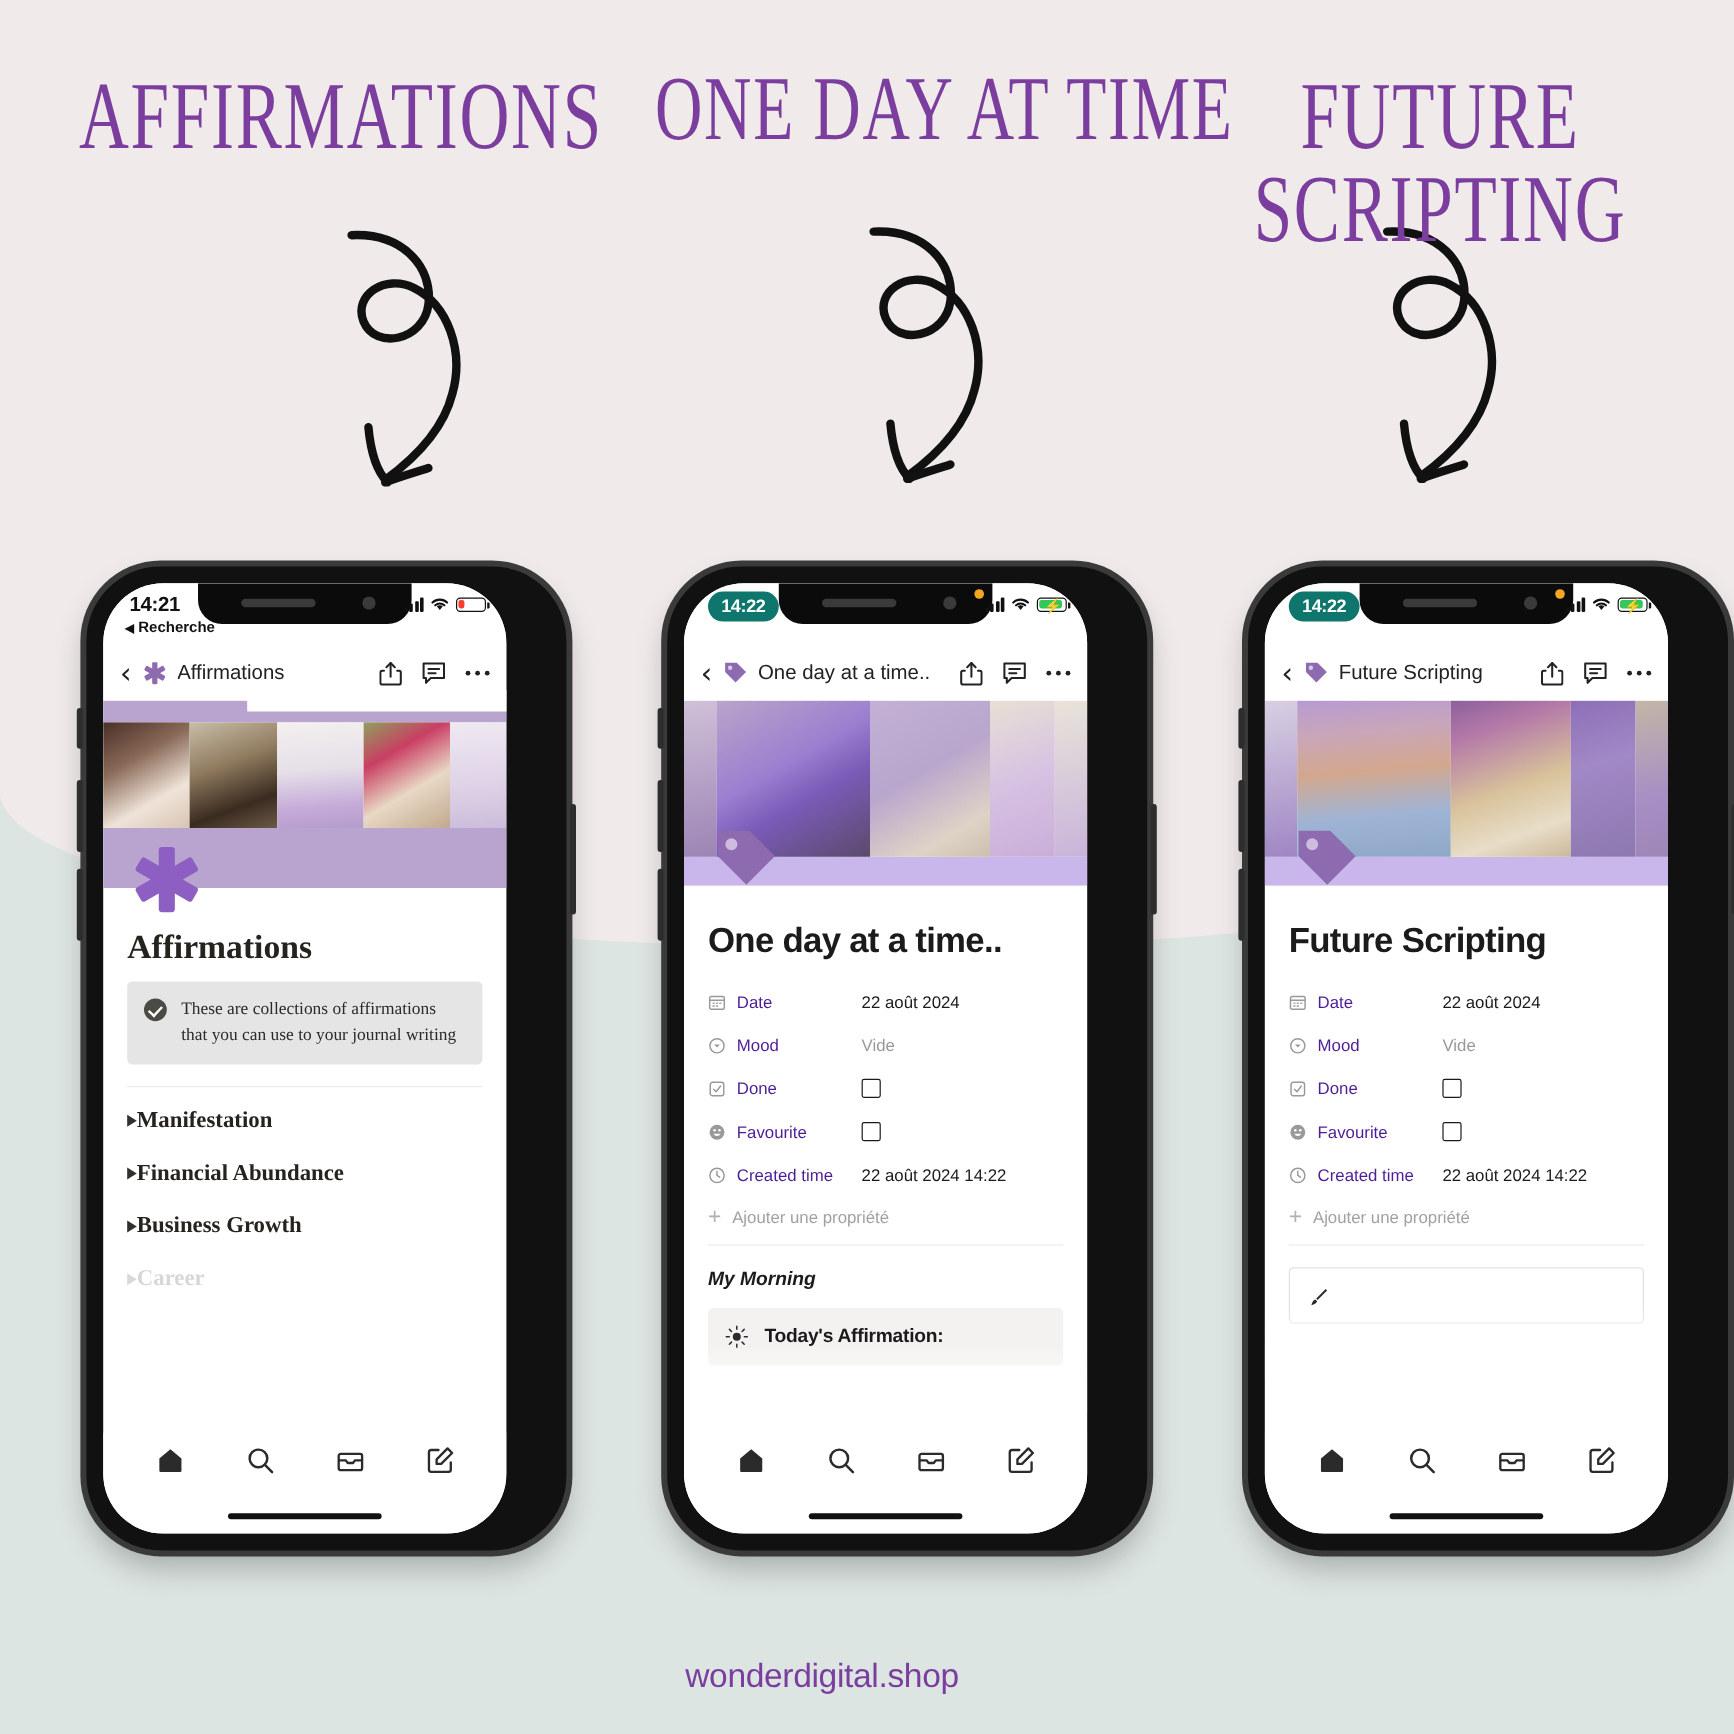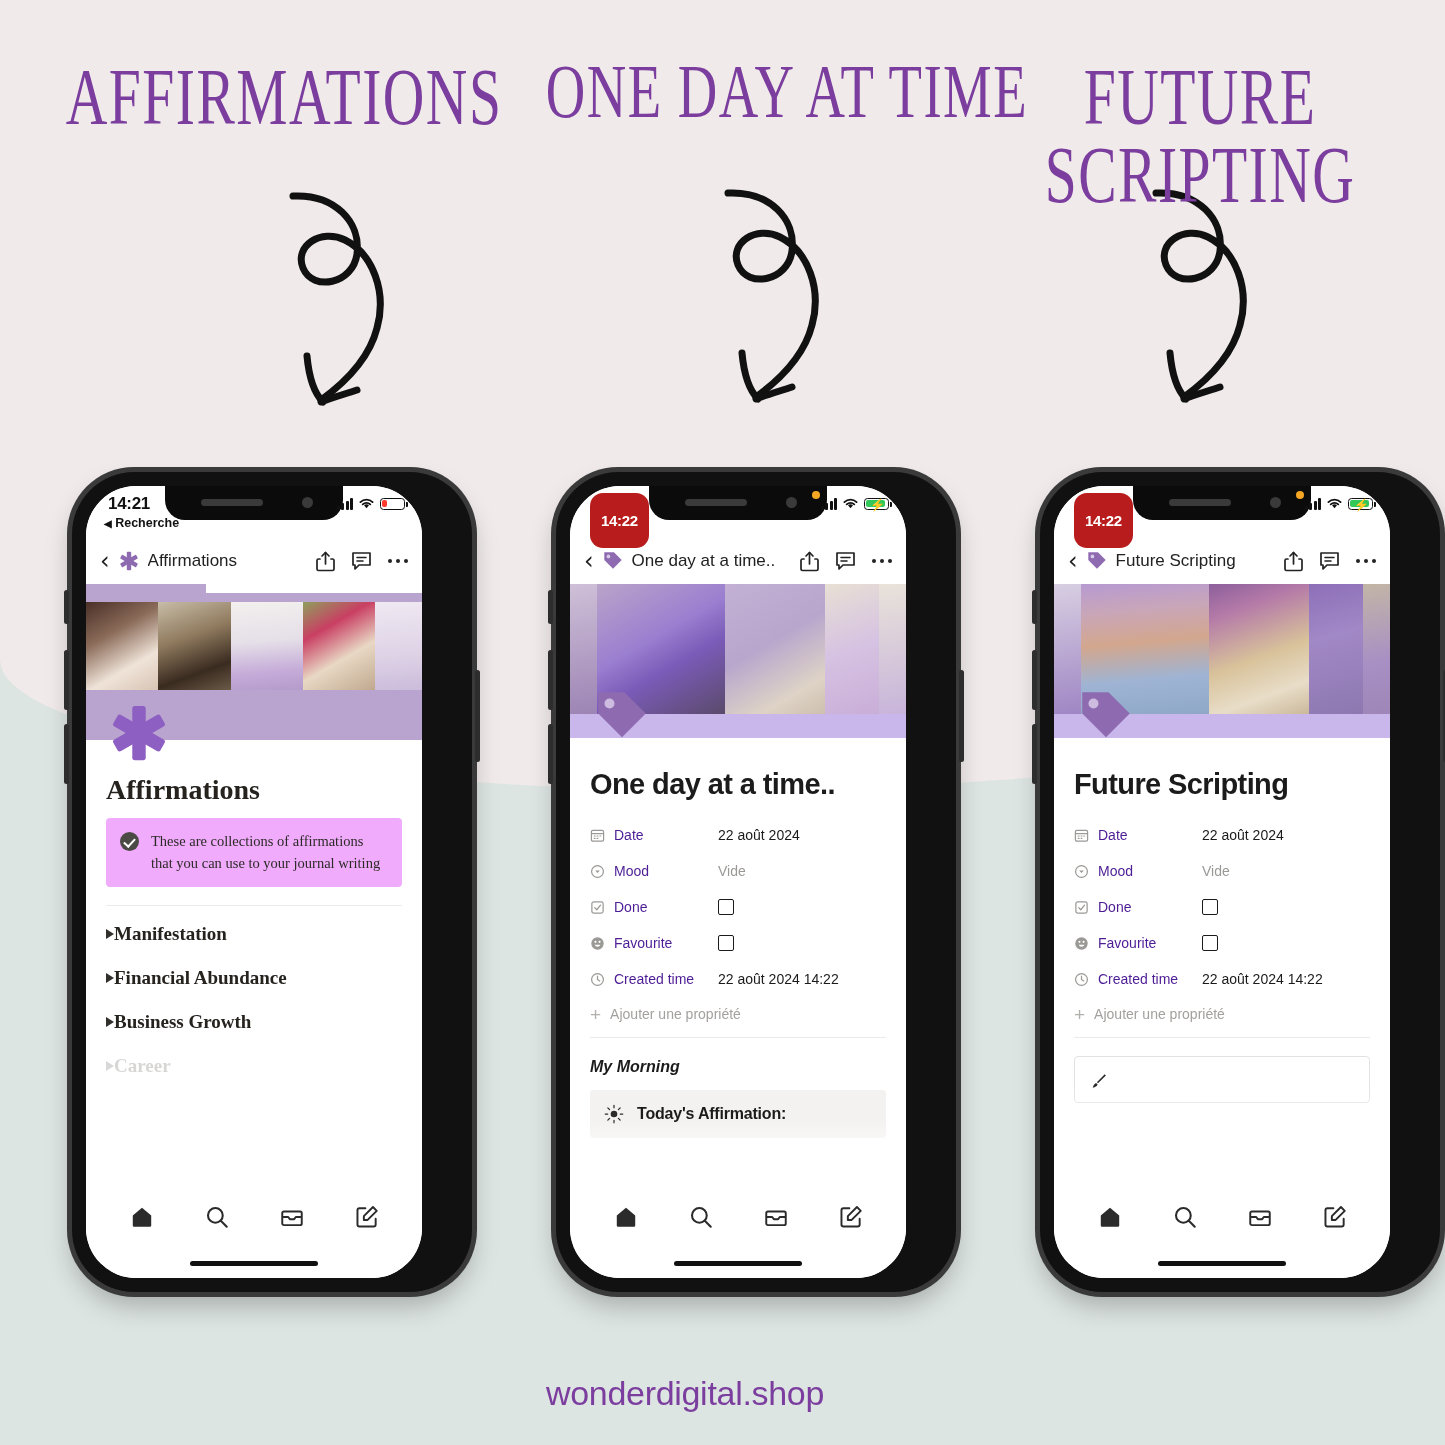--- a/index.html
+++ b/index.html
@@ -87,21 +87,21 @@
   }
   .notch .cam {
     position:absolute; right:30px; top:11px; width:11px; height:11px;
     background:#3a3a3a; border-radius:50%;
   }
   .sb-time {
     position:absolute; left:22px; top:8px;
     font-size:17px; font-weight:700; color:#111; letter-spacing:-.3px;
   }
   .sb-time.pill {
-    background:#b91c1c; color:#fff; padding:19px 11px;
+    background:#0f766e; color:#fff; padding:4px 11px;
     border-radius:13px; font-size:15px; top:7px; left:20px;
   }
   .sb-back {
     position:absolute; left:18px; top:30px;
     font-size:12.5px; font-weight:700; color:#111;
   }
   .sb-right {
     position:absolute; right:17px; top:11px;
     display:flex; align-items:center; gap:5px;
   }
@@ -171,21 +171,21 @@
   .title-serif {
     font-family:"Liberation Serif", serif;
     font-weight:700; font-size:28px; color:#26231f;
     margin:34px 0 12px 0;
   }
   .title-sans {
     font-weight:700; font-size:29px; color:#1b1b1b;
     letter-spacing:-.6px; margin:30px 0 16px 0;
   }
   .callout {
-    background:#f0abfc; border-radius:4px;
+    background:#e5e5e5; border-radius:4px;
     padding:12px 14px; display:flex; gap:12px;
   }
   .callout.bordered { background:#fff; border:1px solid #e3e2e0; }
   .callout-txt {
     font-family:"Liberation Serif", serif;
     font-size:14.5px; line-height:1.55; color:#2c2a26;
   }
   .callout-txt.sans-i {
     font-family:"Liberation Sans", sans-serif;
     font-style:italic; font-size:13.5px; line-height:1.5; color:#1b1b1b;
@@ -260,21 +260,21 @@
   }
   .homeind {
     position:absolute; left:50%; transform:translateX(-50%); bottom:12px;
     width:128px; height:5px; background:#111; border-radius:3px;
   }
 
   
   #footer {
     position:absolute; left:0; bottom:32px; width:1370px;
     text-align:center; color:#7B3D9E;
-    font-size:34px; letter-spacing:-.3px; z-index:5;
+    font-size:28px; letter-spacing:-.3px; z-index:5;
   }
 
   
   .ph { background-size:cover; }
 </style>
 </head>
 <body>
 
 <div id="bg-bottom"></div>
 <div id="bg-top"></div>

